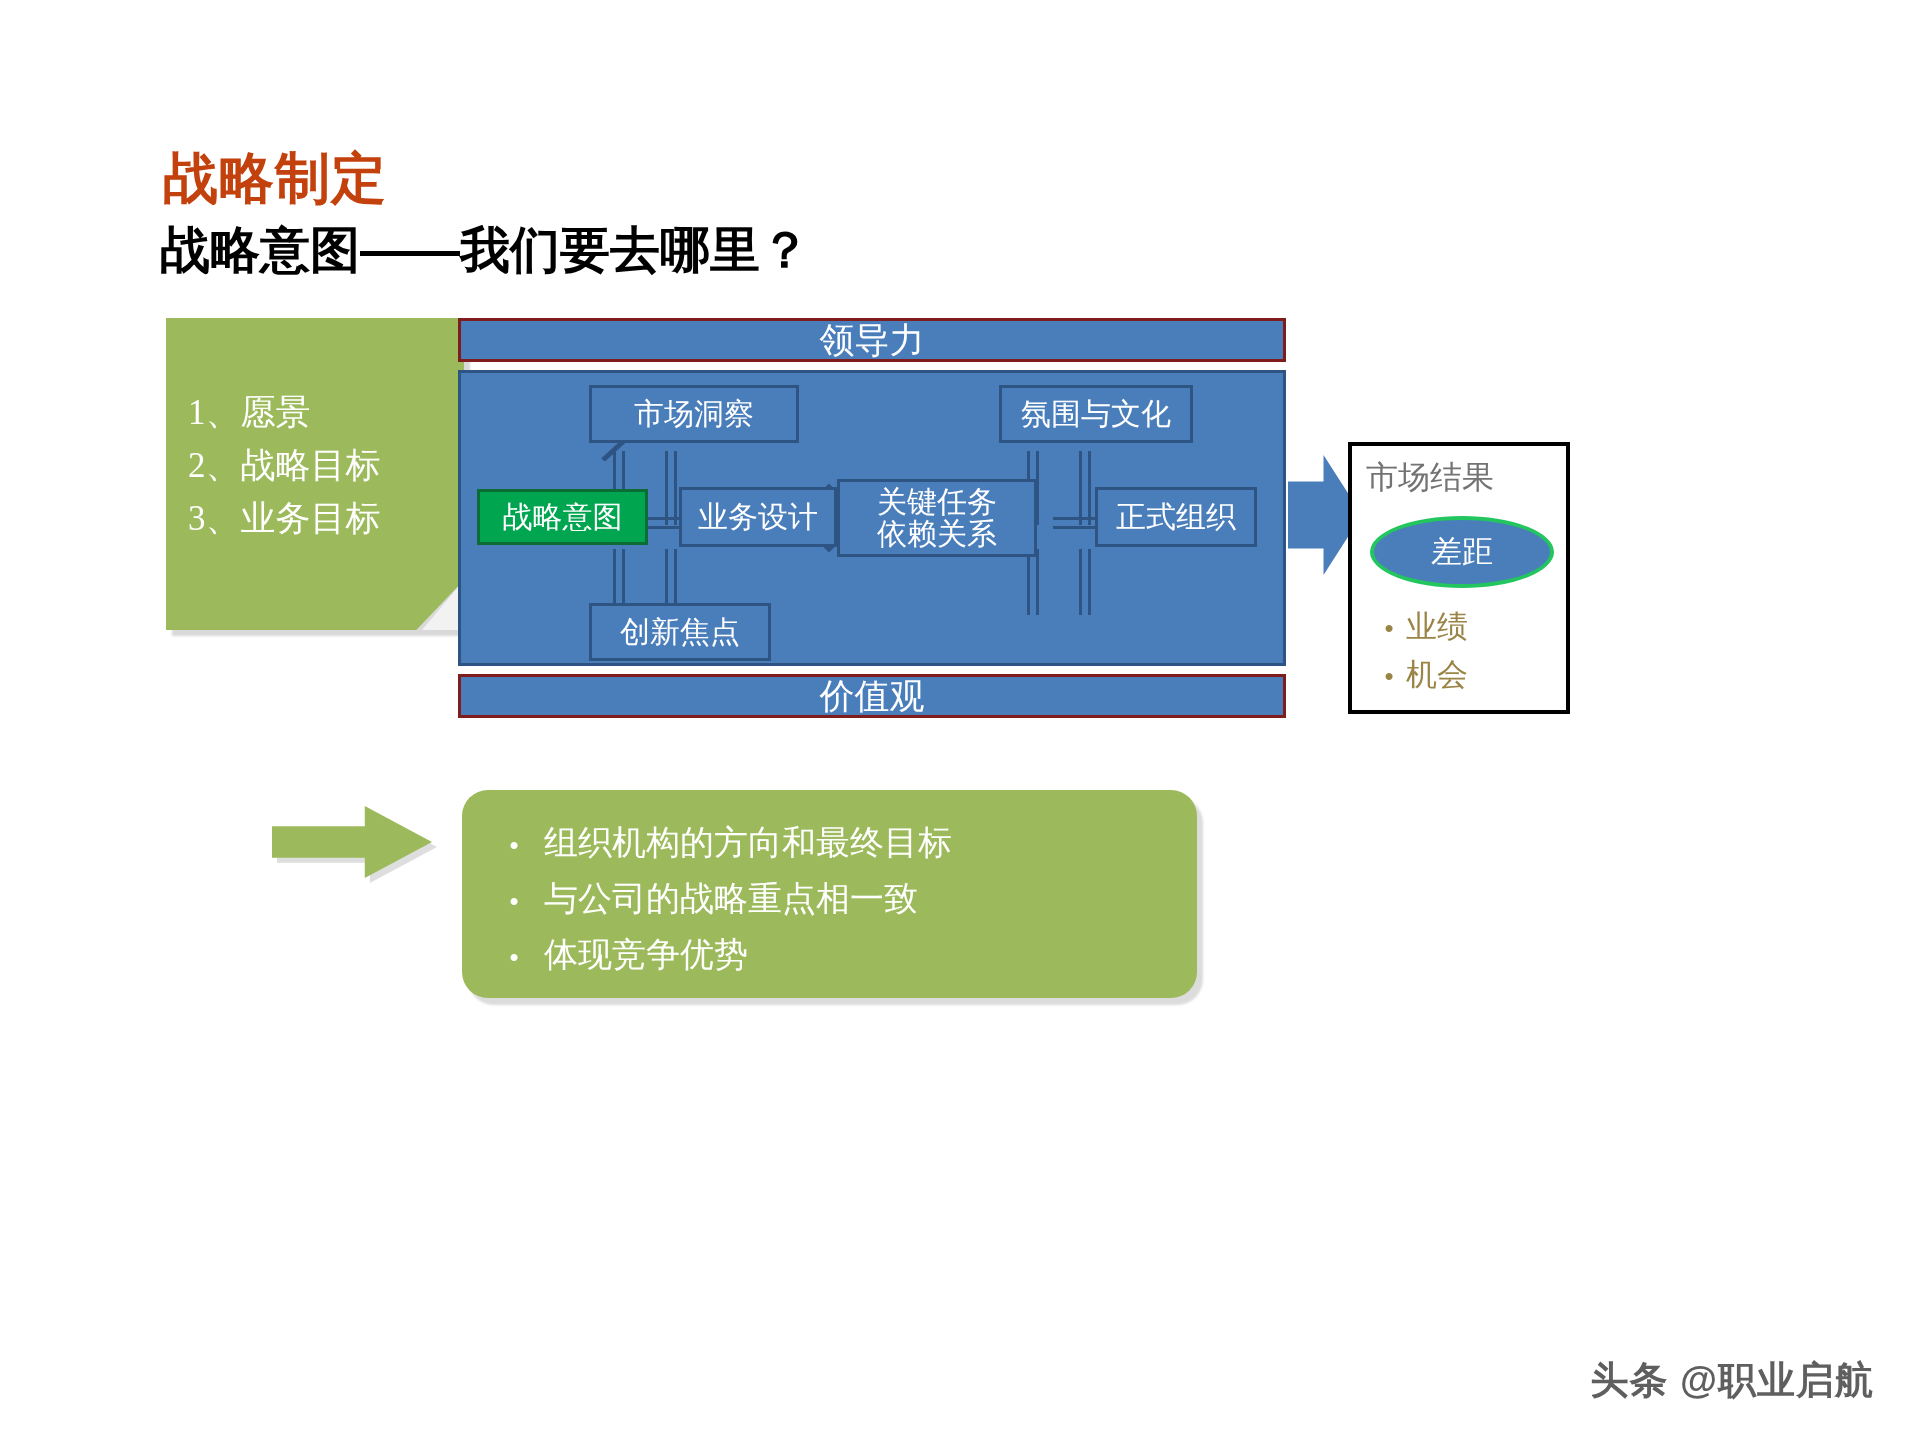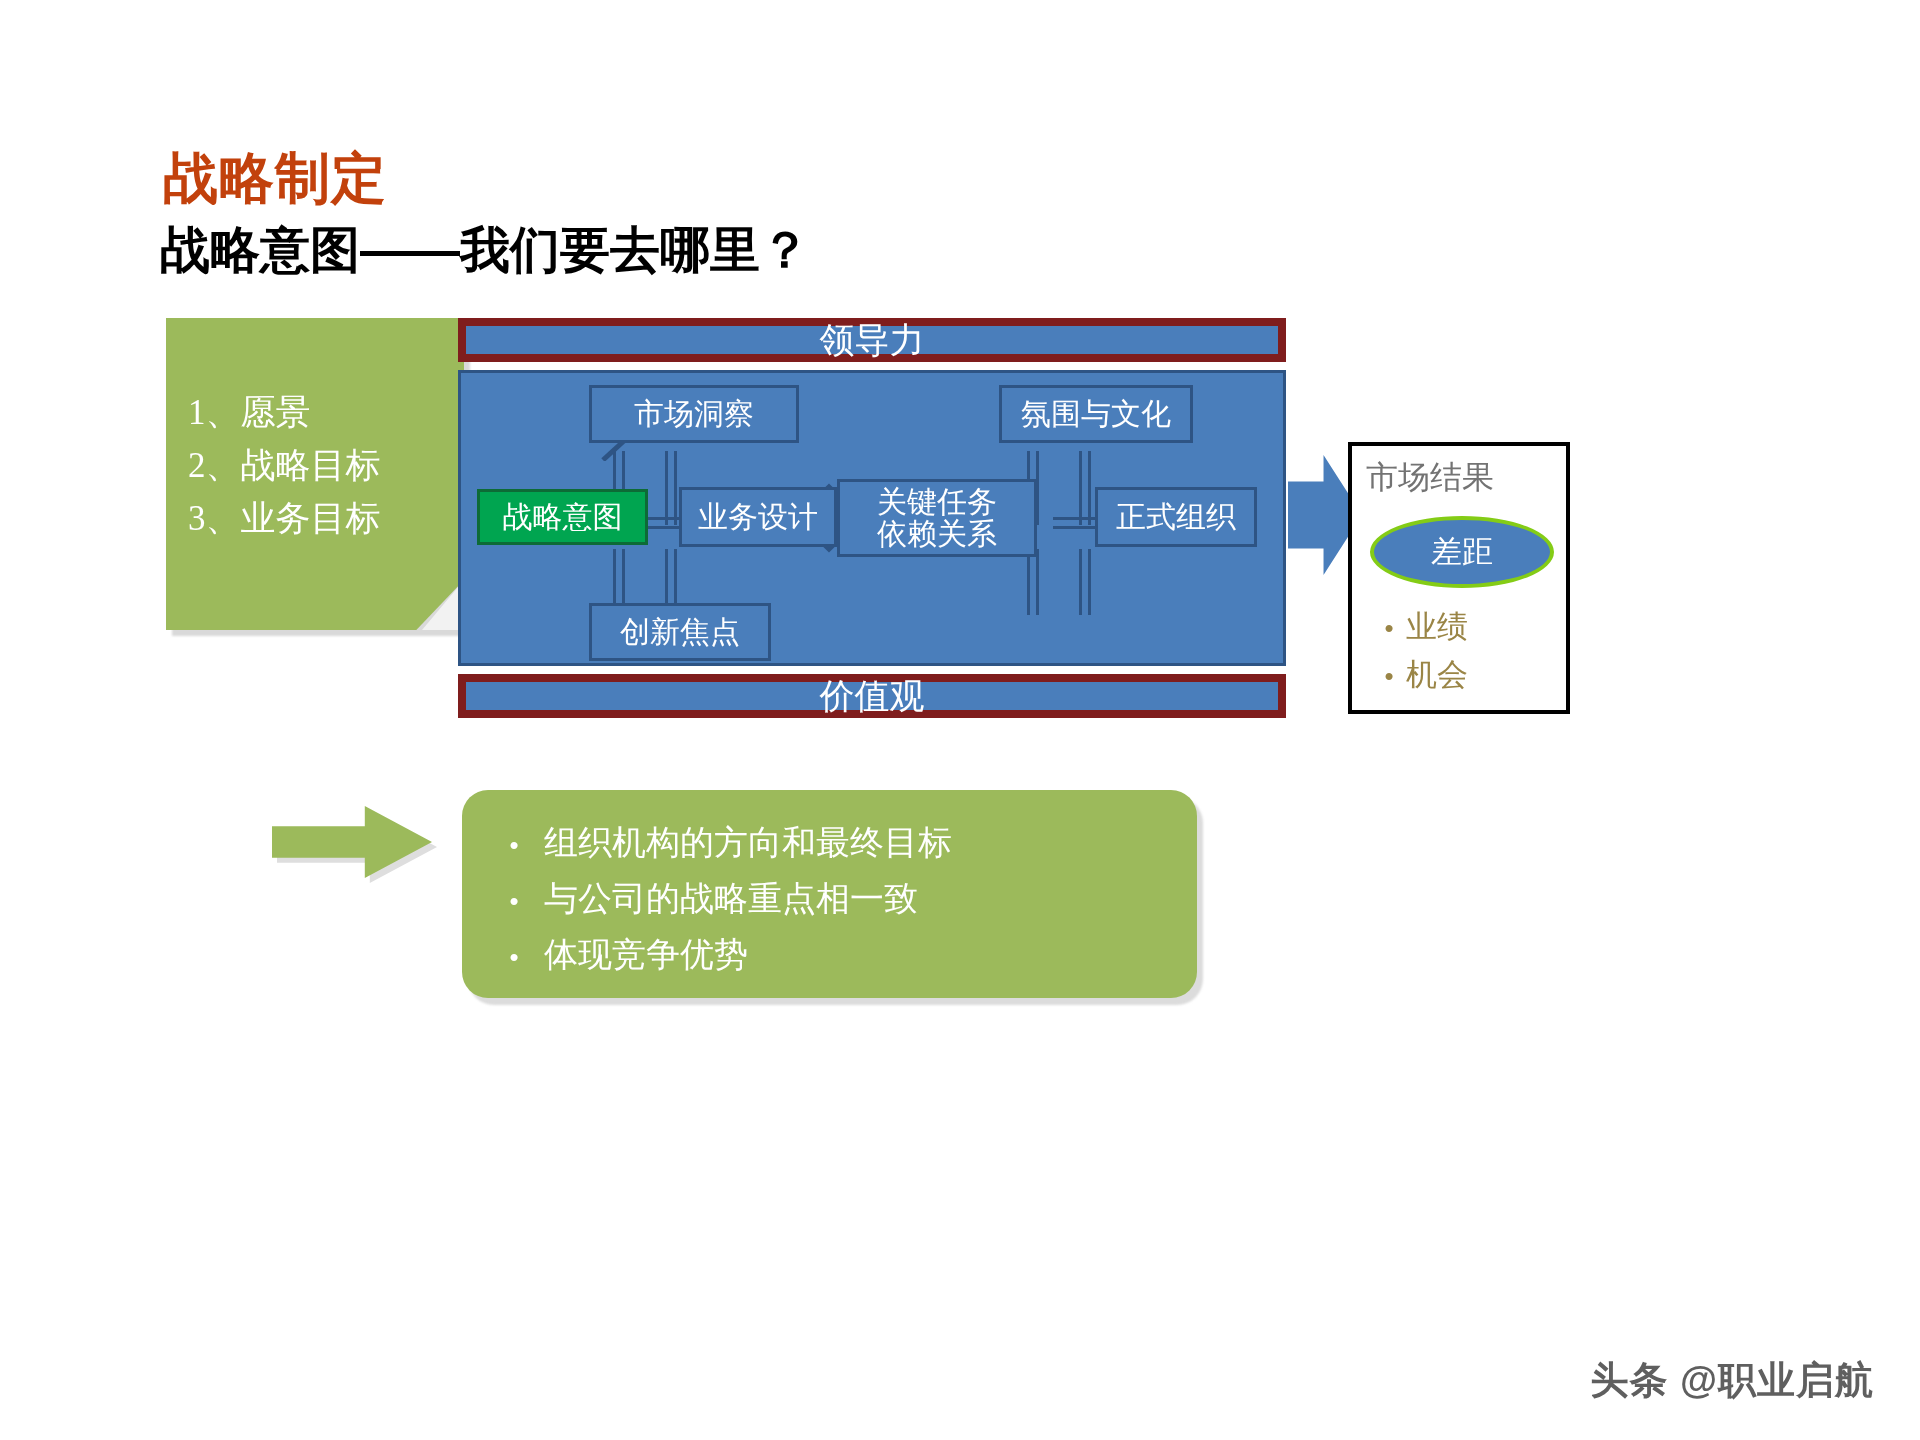--- a/index.html
+++ b/index.html
@@ -91,21 +91,21 @@
     left: 458px;
     top: 318px;
     width: 828px;
     height: 400px;
   }
   .blue-bar {
     position: absolute;
     left: 0;
     width: 828px;
     background: #4a7ebb;
-    border: 8px solid #7f1d1d;
+    border: 3px solid #7f1d1d;
     box-sizing: border-box;
     color: #ffffff;
     font-size: 35px;
     display: flex;
     align-items: center;
     justify-content: center;
   }
   #leadership-bar { top: 0; height: 44px; }
   #values-bar { top: 356px; height: 44px; }
 
@@ -189,21 +189,21 @@
     white-space: nowrap;
   }
   #gap-ellipse {
     position: absolute;
     left: 18px;
     top: 70px;
     width: 184px;
     height: 72px;
     border-radius: 50%;
     background: #4a7ebb;
-    border: 4px solid #84cc16;
+    border: 4px solid #22c55e;
     box-sizing: border-box;
     color: #ffffff;
     font-size: 31px;
     display: flex;
     align-items: center;
     justify-content: center;
   }
   #market-bullets {
     position: absolute;
     left: 20px;

